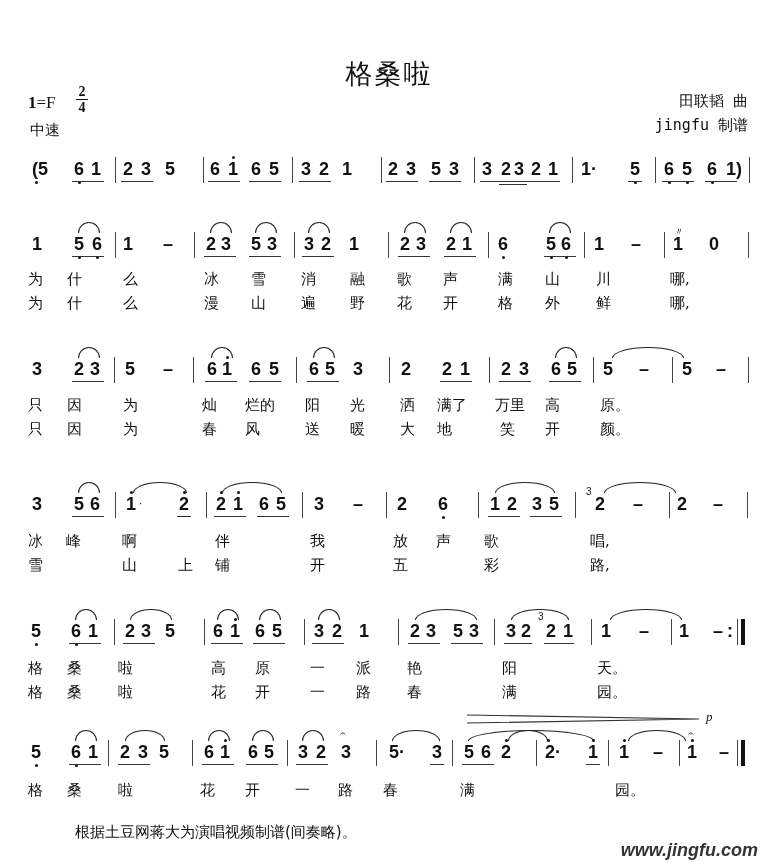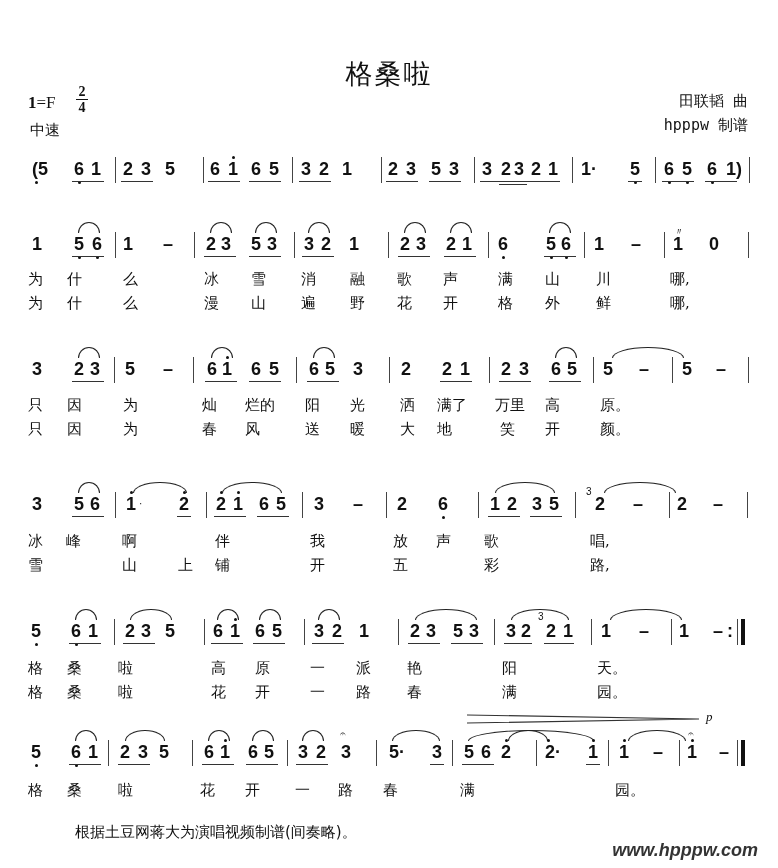--- a/index.html
+++ b/index.html
@@ -36,21 +36,21 @@
 
 <div class="abs key">
   <span>1</span><span class="f">=</span><span class="f">F</span>
 </div>
 <div class="abs timesig">
   <div>2</div>
   <div class="bar">4</div>
 </div>
 <div class="abs tempo">中速</div>
 <div class="abs credit" style="top:92px">田联韬 曲</div>
-<div class="abs credit" style="top:116px">hpppw 制谱</div>
+<div class="abs credit" style="top:116px">jingfu 制谱</div>
 
 <div class="row" style="top:155px">
   <span class="n dotb" style="left:30px;width:20px">(5</span>
   <span class="n dotb" style="left:73px">6</span>
   <span class="n" style="left:90px">1</span>
   <div class="ul" style="left:72px;width:32px"></div>
   <div class="bl" style="left:115px"></div>
   <span class="n" style="left:122px">2</span>
   <span class="n" style="left:140px">3</span>
   <span class="n" style="left:164px">5</span>
@@ -462,13 +462,13 @@
     <span style="left:200px">花</span>
     <span style="left:245px">开</span>
     <span style="left:295px">一</span>
     <span style="left:338px">路</span>
     <span style="left:383px">春</span>
     <span style="left:460px">满</span>
     <span style="left:615px">园。</span>
 </div>
 
 <div class="abs foot">根据土豆网蒋大为演唱视频制谱(间奏略)。</div>
-<div class="abs site">www.hpppw.com</div>
+<div class="abs site">www.jingfu.com</div>
 
 </body></html>

